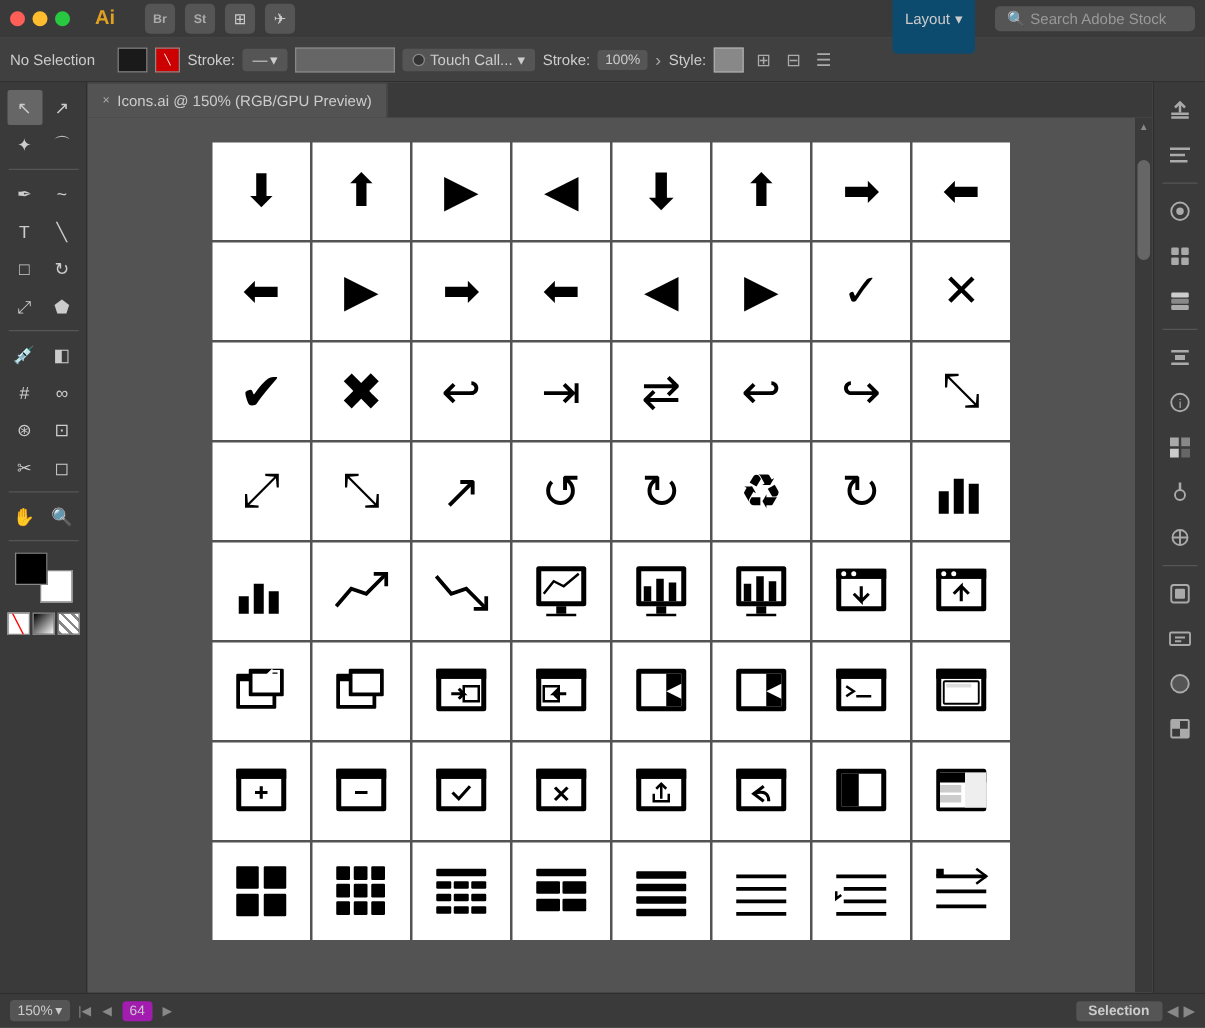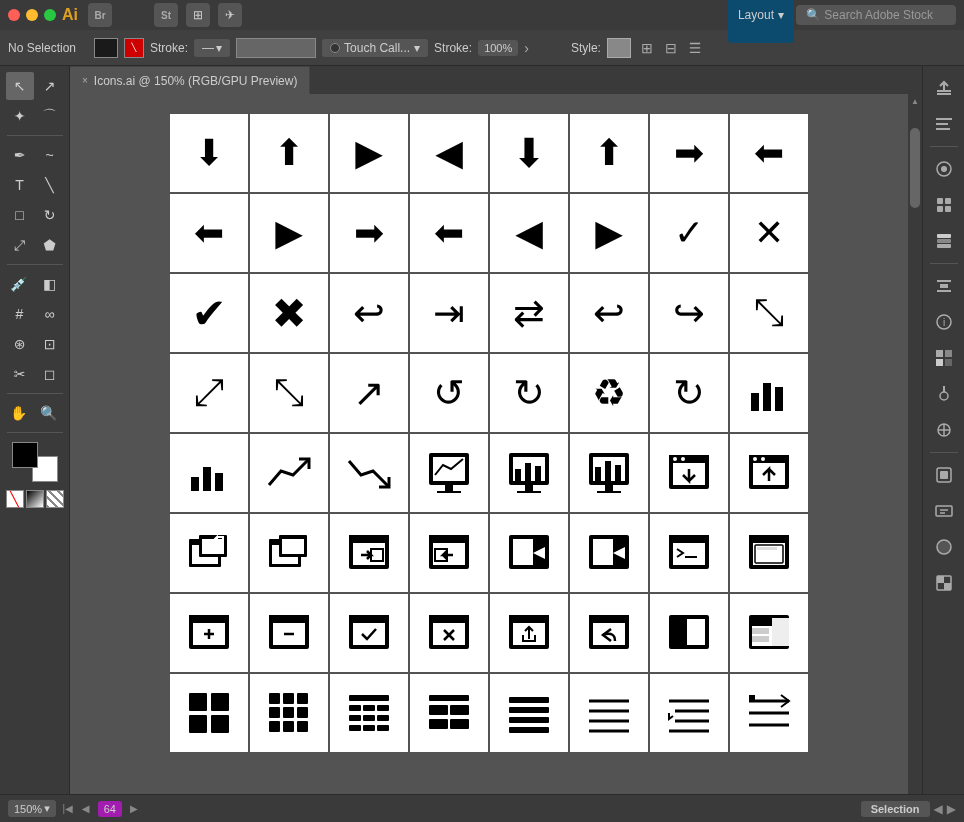--- a/index.html
+++ b/index.html
@@ -12,21 +12,21 @@
       user-select: none;
     }
 
     
     .title-bar {
       height: 30px;
       background: #3a3a3a;
       display: flex;
       align-items: center;
       padding: 0 8px;
-      gap: 2px;
+      gap: 16px;
       justify-content: space-between;
     }
     .traffic-lights {
       display: flex;
       gap: 6px;
       align-items: center;
     }
     .traffic-light {
       width: 12px;
       height: 12px;
@@ -160,21 +160,20 @@
       font-size: 11px;
     }
     .toolbar-more {
       color: #aaa;
       font-size: 14px;
       cursor: pointer;
     }
     .toolbar-style-label {
       color: #ccc;
       font-size: 12px;
-      margin-left: 36px;
     }
     .toolbar-style-box {
       width: 24px;
       height: 20px;
       background: #888;
       border: 1px solid #aaa;
     }
     .toolbar-align-icons {
       display: flex;
       gap: 4px;
@@ -459,21 +458,21 @@
 
 <div class="title-bar">
   <div class="traffic-lights">
     <div class="traffic-light tl-red"></div>
     <div class="traffic-light tl-yellow"></div>
     <div class="traffic-light tl-green"></div>
   </div>
   <div class="title-bar-app">Ai</div>
   <div class="title-bar-icons">
     <div class="title-bar-icon-btn" style="font-size:10px;font-weight:bold;color:#aaa;">Br</div>
-    <div class="title-bar-icon-btn" style="font-size:10px;font-weight:bold;color:#aaa;margin-left:34px;">St</div>
+    <div class="title-bar-icon-btn" style="font-size:10px;font-weight:bold;color:#aaa;">St</div>
     <div class="title-bar-icon-btn">⊞</div>
     <div class="title-bar-icon-btn">✈</div>
   </div>
   <div class="title-bar-spacer"></div>
   <div class="title-bar-layout">
     <span>Layout</span>
     <span>▾</span>
   </div>
   <div class="title-bar-search">
     🔍 <span>Search Adobe Stock</span>

